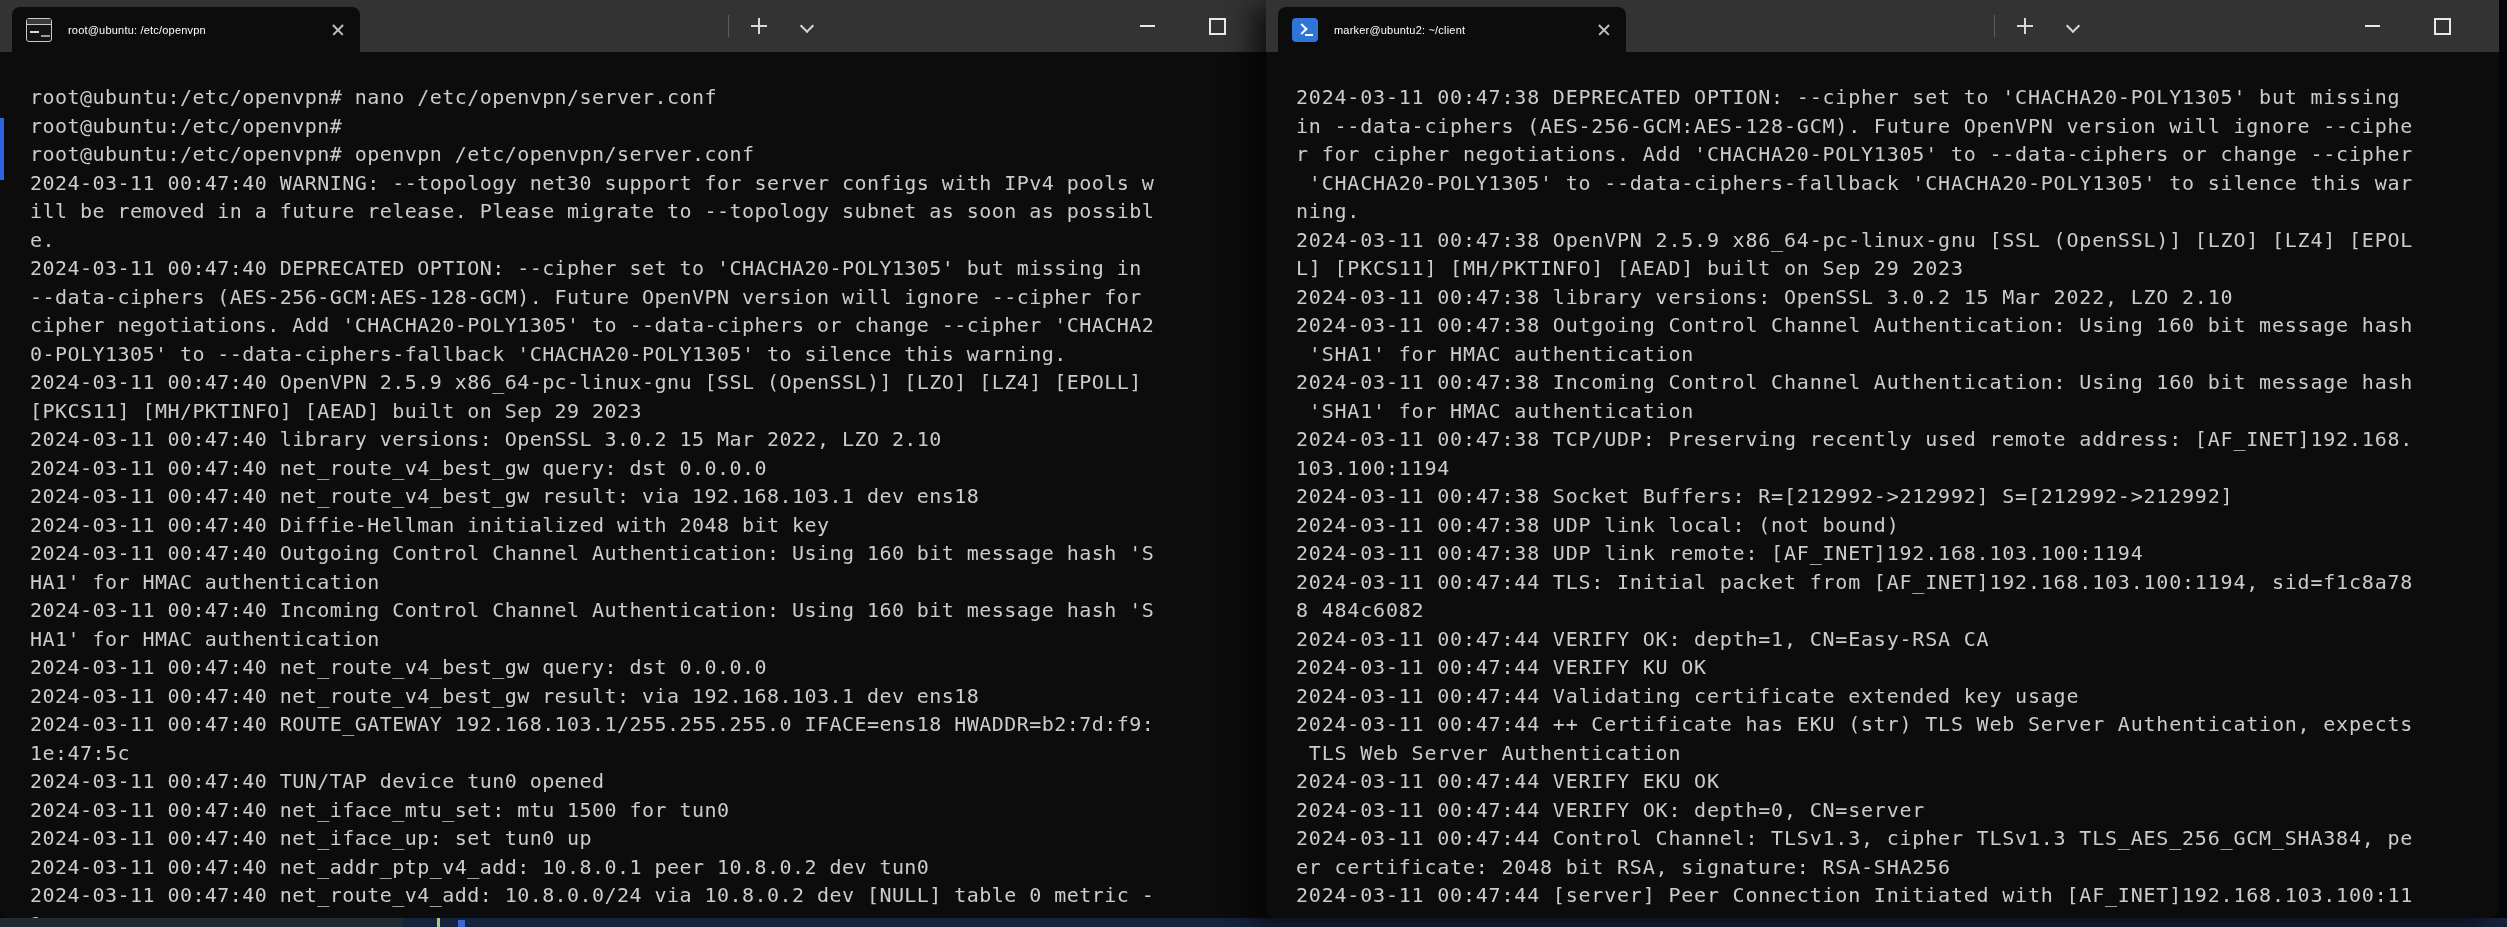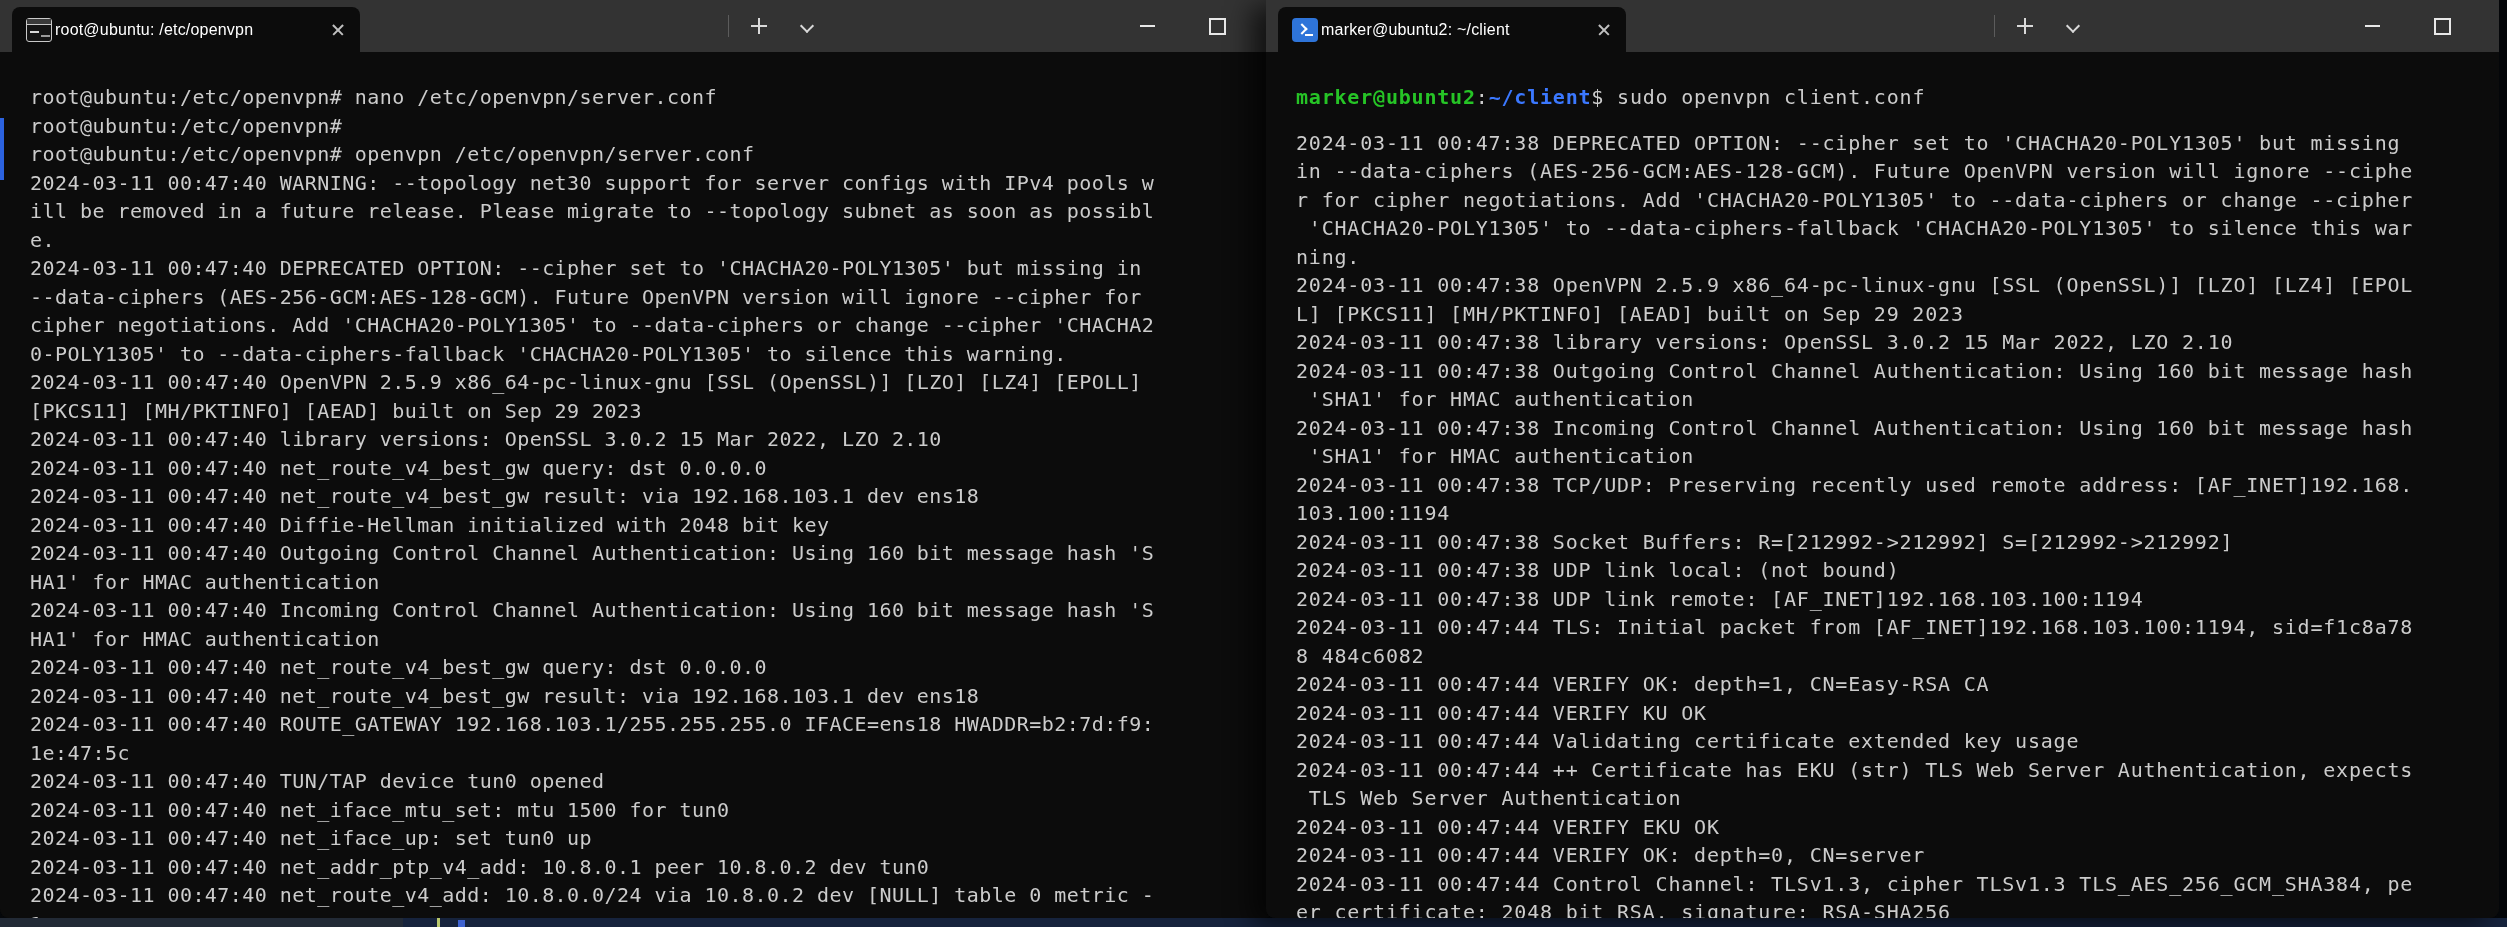--- a/index.html
+++ b/index.html
@@ -18,21 +18,21 @@
 
   
   .tabbar { position:relative; height:52px; background:var(--tab_bar_bg,#333333); }
   .tabs { position:absolute; left:12px; top:7px; height:45px; display:flex; gap:5px; }
   .tab {
     display:flex; align-items:center; width:348px; box-sizing:border-box;
     padding:0 8px 0 14px; color:#cfcfcf; cursor:default;
   }
   .tab.active { background:var(--terminal_bg,#0c0c0c); border-radius:8px 8px 0 0; color:#ffffff; }
   .tab-title {
-    flex:1; margin-left:3px; font-size:16px; letter-spacing:.2px;
+    flex:1; margin-left:16px; font-size:11px; letter-spacing:.2px;
     white-space:nowrap; overflow:hidden;
   }
   .tab-close { width:28px; height:28px; position:relative; border-radius:4px; flex:0 0 auto; }
   .tab-close::before, .tab-close::after {
     content:""; position:absolute; left:7px; top:13px; width:14px; height:1.6px;
     background:#c0c0c0;
   }
   .tab-close::before { transform:rotate(45deg); }
   .tab-close::after  { transform:rotate(-45deg); }
 
@@ -174,21 +174,20 @@
     <div class="caption">
       <div class="cap-btn">
           <span class="icon-minimize"></span>
         </div>
       <div class="cap-btn">
           <span class="icon-maximize"></span>
         </div>
     </div>
   </div>
   <div class="content">
-    <div class="prompt-line"><span class="prompt-user">marker@ubuntu2</span><span>:</span><span class="prompt-path">~/client</span><span>$ sudo openvpn client.conf</span></div>
     <pre class="termtext">2024-03-11 00:47:38 DEPRECATED OPTION: --cipher set to 'CHACHA20-POLY1305' but missing
 in --data-ciphers (AES-256-GCM:AES-128-GCM). Future OpenVPN version will ignore --ciphe
 r for cipher negotiations. Add 'CHACHA20-POLY1305' to --data-ciphers or change --cipher
  'CHACHA20-POLY1305' to --data-ciphers-fallback 'CHACHA20-POLY1305' to silence this war
 ning.
 2024-03-11 00:47:38 OpenVPN 2.5.9 x86_64-pc-linux-gnu [SSL (OpenSSL)] [LZO] [LZ4] [EPOL
 L] [PKCS11] [MH/PKTINFO] [AEAD] built on Sep 29 2023
 2024-03-11 00:47:38 library versions: OpenSSL 3.0.2 15 Mar 2022, LZO 2.10
 2024-03-11 00:47:38 Outgoing Control Channel Authentication: Using 160 bit message hash
  'SHA1' for HMAC authentication

